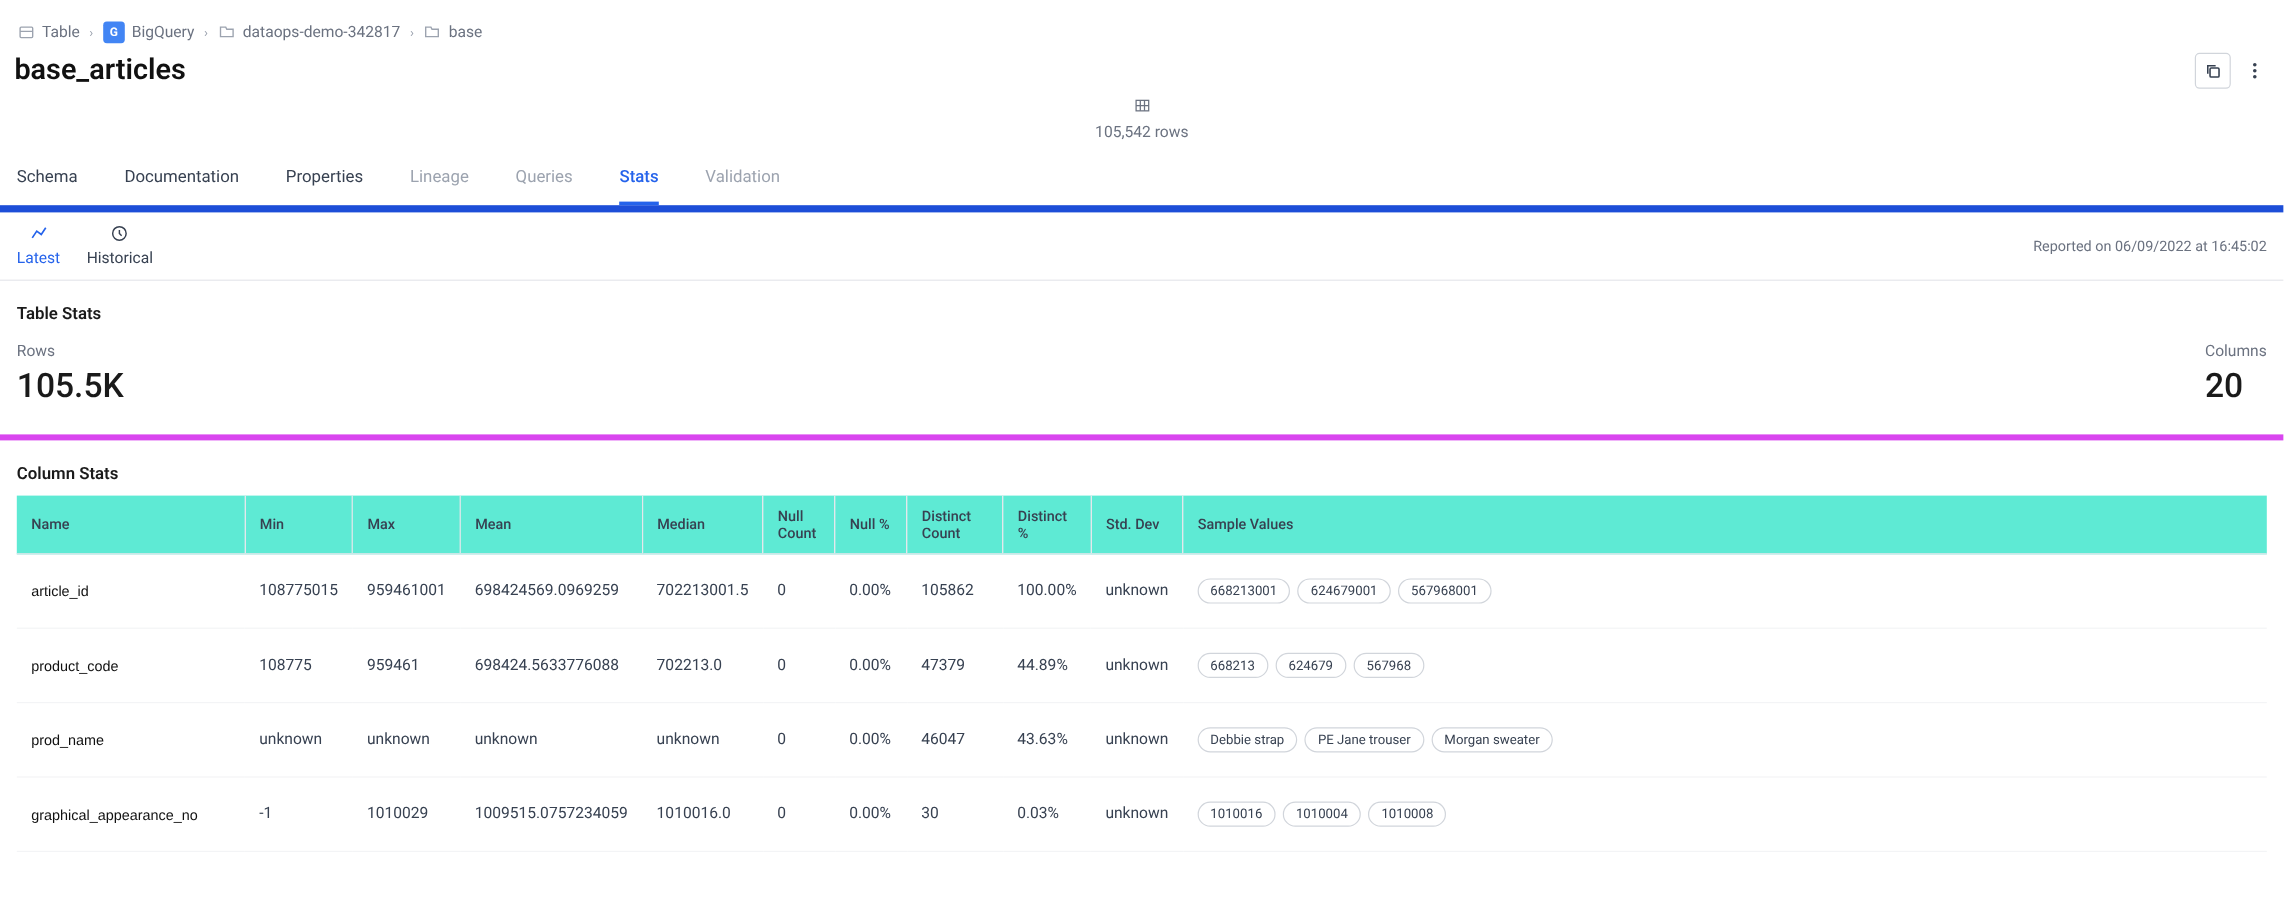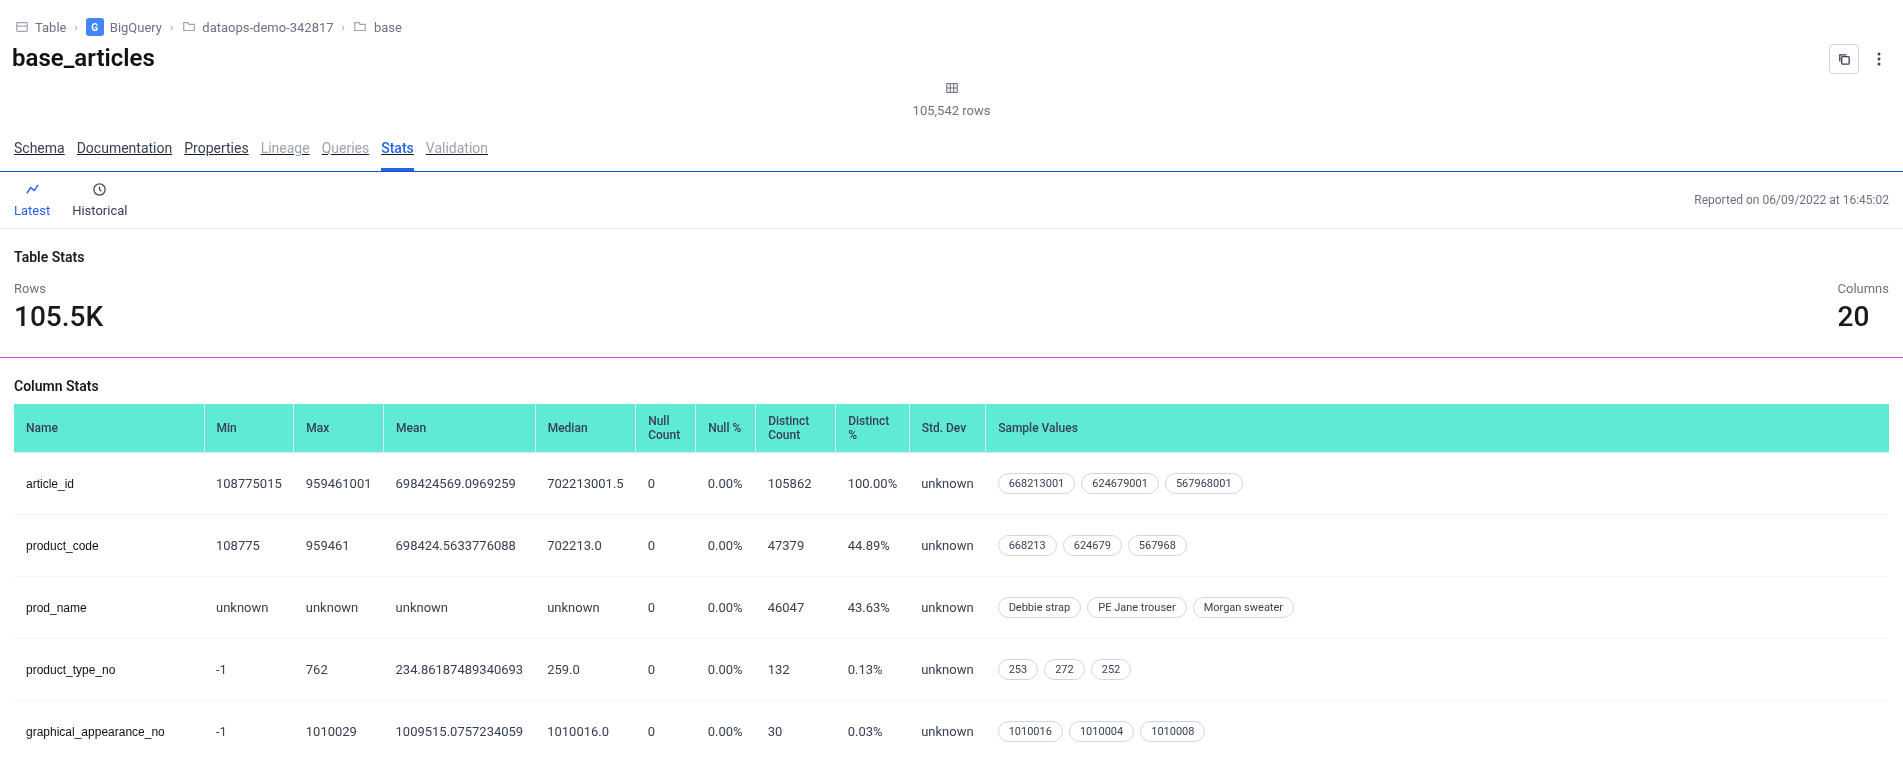--- a/index.html
+++ b/index.html
@@ -8,31 +8,31 @@
 .bc-item { display:flex; align-items:center; gap:6px; cursor:pointer; }
 .chev { color:#9ca3af; font-size:11px; }
 .ic { width:15px; height:15px; display:inline-flex; align-items:center; justify-content:center; }
 .bq-ic { width:18px; height:18px; background:#4285f4; border-radius:3px; color:#fff; font-size:10px; font-weight:bold; display:flex; align-items:center; justify-content:center; }
 .hdr-row { display:flex; align-items:flex-start; justify-content:space-between; padding:0 12px; }
 .title { font-size:24px; font-weight:600; color:#111; margin-bottom:4px; }
 .sub { display:flex; align-items:center; gap:8px; color:#6b7280; font-size:13px; padding:4px 14px 12px;flex-direction:column; }
 .hdr-actions { display:flex; gap:8px; align-items:center; }
 .btn-ic { width:30px; height:30px; border:1px solid #d1d5db; border-radius:4px; background:#fff; display:flex; align-items:center; justify-content:center; cursor:pointer; color:#374151; }
 .btn-menu { width:24px; height:30px; display:flex; align-items:center; justify-content:center; cursor:pointer; color:#374151; }
-.tabs { display:flex; gap:12px; padding:0 14px; border-bottom:1px solid #1d4ed8;text-decoration:underline; }
+.tabs { display:flex; gap:39px; padding:0 14px; border-bottom:6px solid #1d4ed8; }
 .tab { padding:10px 0 12px; font-size:14px; color:#374151; cursor:pointer; border-bottom:3px solid transparent; }
 .tab.active { color:#2563eb; border-bottom-color:#2563eb; font-weight:500; }
 .tab.disabled { color:#9ca3af; cursor:default; }
 .subtabs { display:flex; align-items:center; justify-content:space-between; padding:10px 14px; border-bottom:1px solid #e5e7eb; }
 .subtab-group { display:flex; gap:22px; align-items:center; }
 .subtab { display:flex; align-items:center; gap:6px; font-size:13px; cursor:pointer; color:#374151;flex-direction:column; }
 .subtab.active { color:#2563eb; }
 .reported { font-size:12px; color:#6b7280; }
 .sec-title { font-size:14px; font-weight:600; padding:20px 14px 10px; }
-.stats-row { display:flex; justify-content:space-between; padding:6px 14px 24px; border-bottom:1px solid #d946ef; }
+.stats-row { display:flex; justify-content:space-between; padding:6px 14px 24px; border-bottom:5px solid #d946ef; }
 .stat-block .lbl { font-size:13px; color:#6b7280; margin-bottom:4px; }
 .stat-block .val { font-size:28px; font-weight:500; }
 .stat-right { text-align:left; }
 .tbl-wrap { padding:0 14px; }
 .tbl { width:100%; border-collapse:collapse; }
 .tbl th { text-align:left; font-size:12px; font-weight:500; color:#374151; padding:10px 12px; border-bottom:1px solid #e5e7eb; background:#5eead4; }
 .tbl th.sep { border-left:1px solid #e5e7eb;margin-left:28px; }
 .tbl td { padding:20px 12px; border-bottom:1px solid #f3f4f6; font-size:13px; color:#374151; vertical-align:middle; }
 .tbl td.name { font-family:Liberation Sans, sans-serif; font-size:12px; color:#111; }
 .unk { color:#9ca3af; }
@@ -224,39 +224,20 @@
           <td class=" unk">unknown</td>
           <td>
             <div class="chips">
               <span class="chip">Debbie strap</span>
               <span class="chip">PE Jane trouser</span>
               <span class="chip">Morgan sweater</span>
             </div>
           </td>
         </tr>
         <tr>
-          <td class="name">product_type_no</td>
-          <td>-1</td>
-          <td>762</td>
-          <td>234.86187489340693</td>
-          <td>259.0</td>
-          <td>0</td>
-          <td>0.00%</td>
-          <td>132</td>
-          <td>0.13%</td>
-          <td class=" unk">unknown</td>
-          <td>
-            <div class="chips">
-              <span class="chip">253</span>
-              <span class="chip">272</span>
-              <span class="chip">252</span>
-            </div>
-          </td>
-        </tr>
-        <tr>
           <td class="name">graphical_appearance_no</td>
           <td>-1</td>
           <td>1010029</td>
           <td>1009515.0757234059</td>
           <td>1010016.0</td>
           <td>0</td>
           <td>0.00%</td>
           <td>30</td>
           <td>0.03%</td>
           <td class=" unk">unknown</td>

